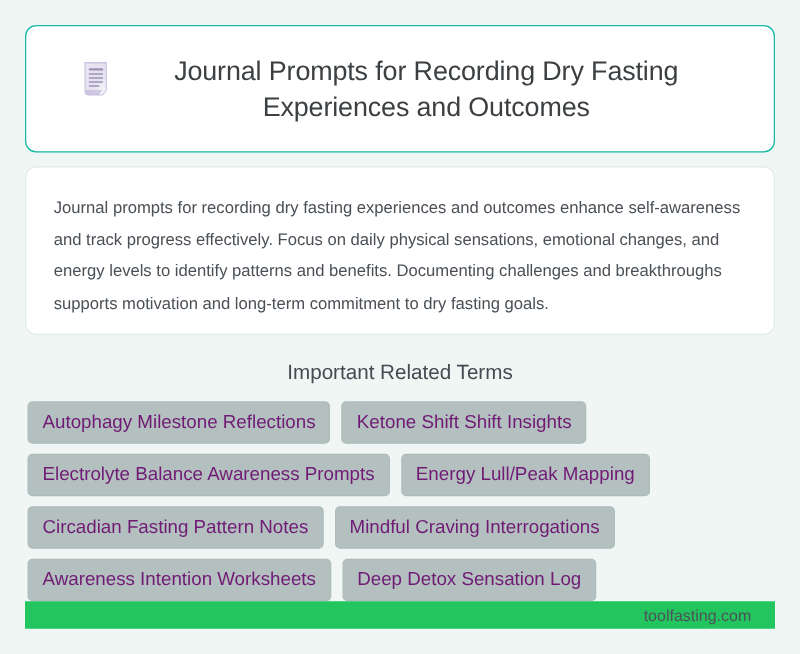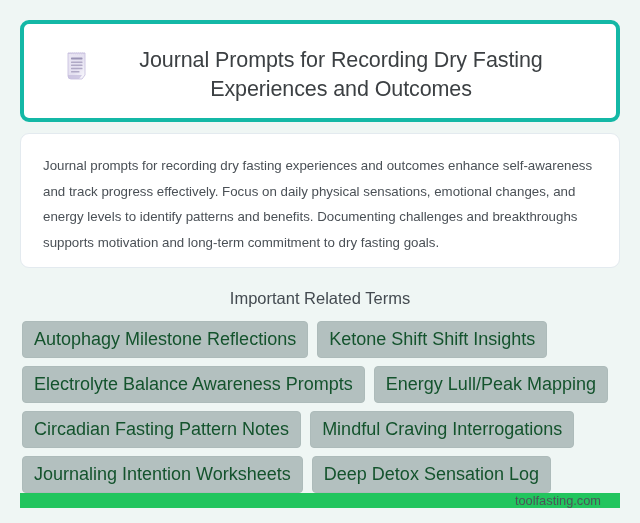--- a/index.html
+++ b/index.html
@@ -20,21 +20,21 @@
     width: 640px;
     height: 523px;
     padding: 20px;
     display: flex;
     flex-direction: column;
   }
 
   
   .title-card {
     background: #ffffff;
-    border: 4px solid #14b8a6;
+    border: 1px solid #14b8a6;
     border-radius: 9px;
     padding: 22px 26px 24px 26px;
     display: flex;
     align-items: flex-start;
     justify-content: center;
     gap: 16px;
     min-height: 102px;
   }
 
   .title-icon {
@@ -90,22 +90,22 @@
   .terms-list {
     display: flex;
     flex-wrap: wrap;
     gap: 8px 9px;
     align-content: flex-start;
     padding: 0 2px;
   }
 
   .term-tag {
     background: #b3c0bf;
-    color: #14532d;
-    font-size: 18px;
+    color: #701a75;
+    font-size: 15px;
     line-height: 1;
     padding: 8px 11px 9px 11px;
     border-radius: 4px;
     white-space: nowrap;
     border: 1px solid #adbbba;
   }
 
   
   .footer {
     margin-top: auto;
@@ -156,21 +156,21 @@
 
   <div class="terms-section">
     <h2 class="terms-heading">Important Related Terms</h2>
     <div class="terms-list">
       <span class="term-tag">Autophagy Milestone Reflections</span>
       <span class="term-tag">Ketone Shift Shift Insights</span>
       <span class="term-tag">Electrolyte Balance Awareness Prompts</span>
       <span class="term-tag">Energy Lull/Peak Mapping</span>
       <span class="term-tag">Circadian Fasting Pattern Notes</span>
       <span class="term-tag">Mindful Craving Interrogations</span>
-      <span class="term-tag">Journaling Intention Worksheets</span>
+      <span class="term-tag">Awareness Intention Worksheets</span>
       <span class="term-tag">Deep Detox Sensation Log</span>
     </div>
   </div>
 
   <div class="footer">
     <span class="footer-domain">toolfasting.com</span>
   </div>
 
 </div>
 

